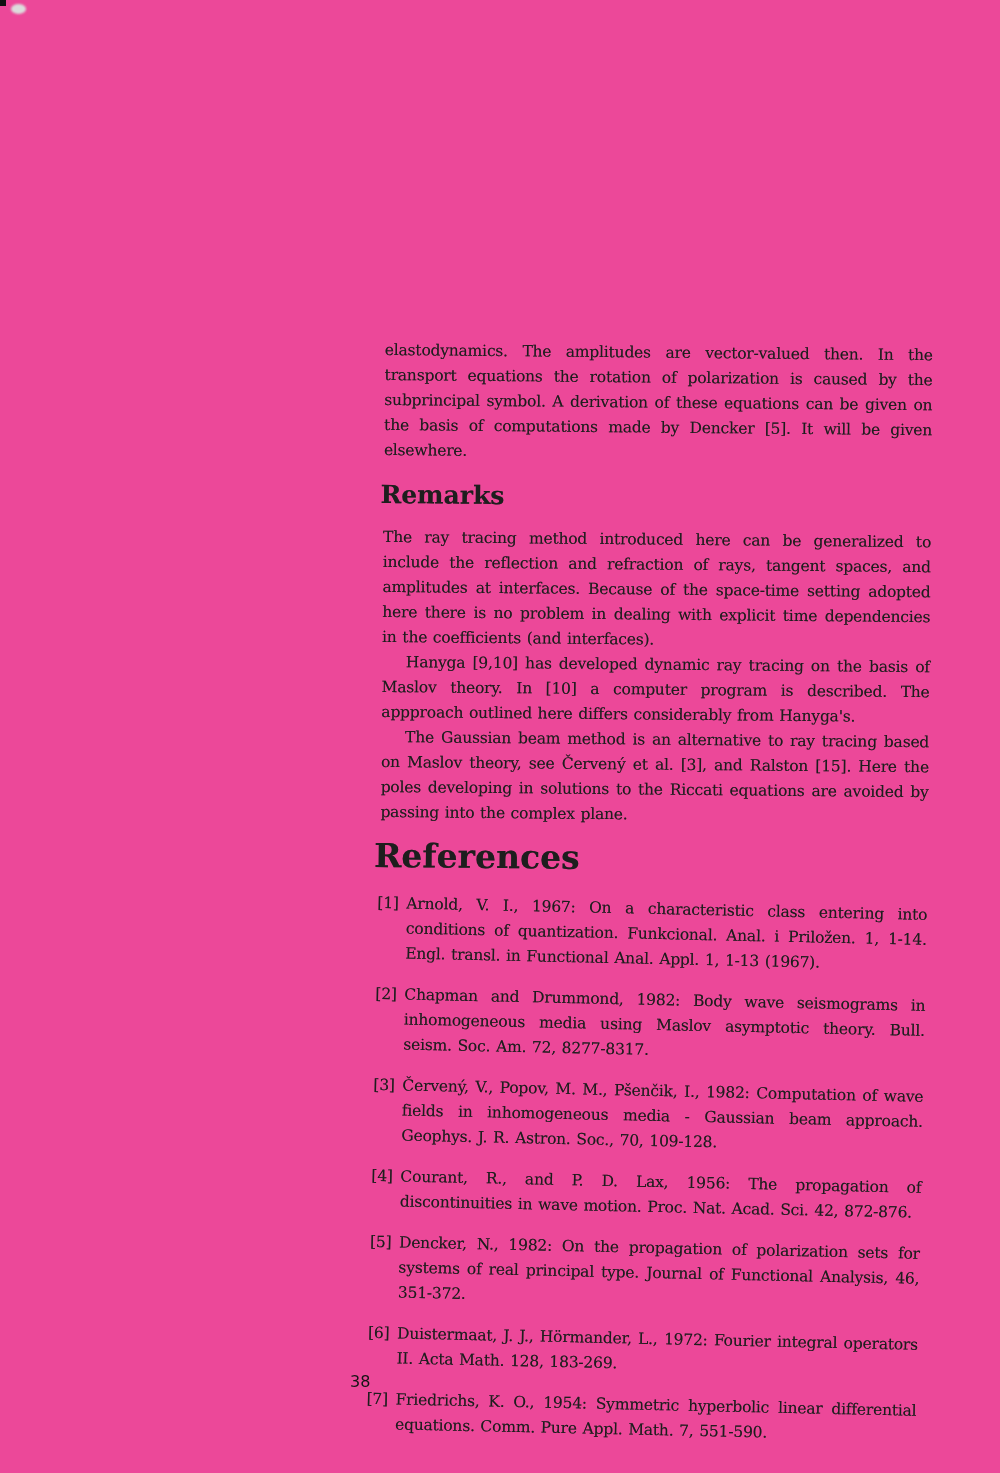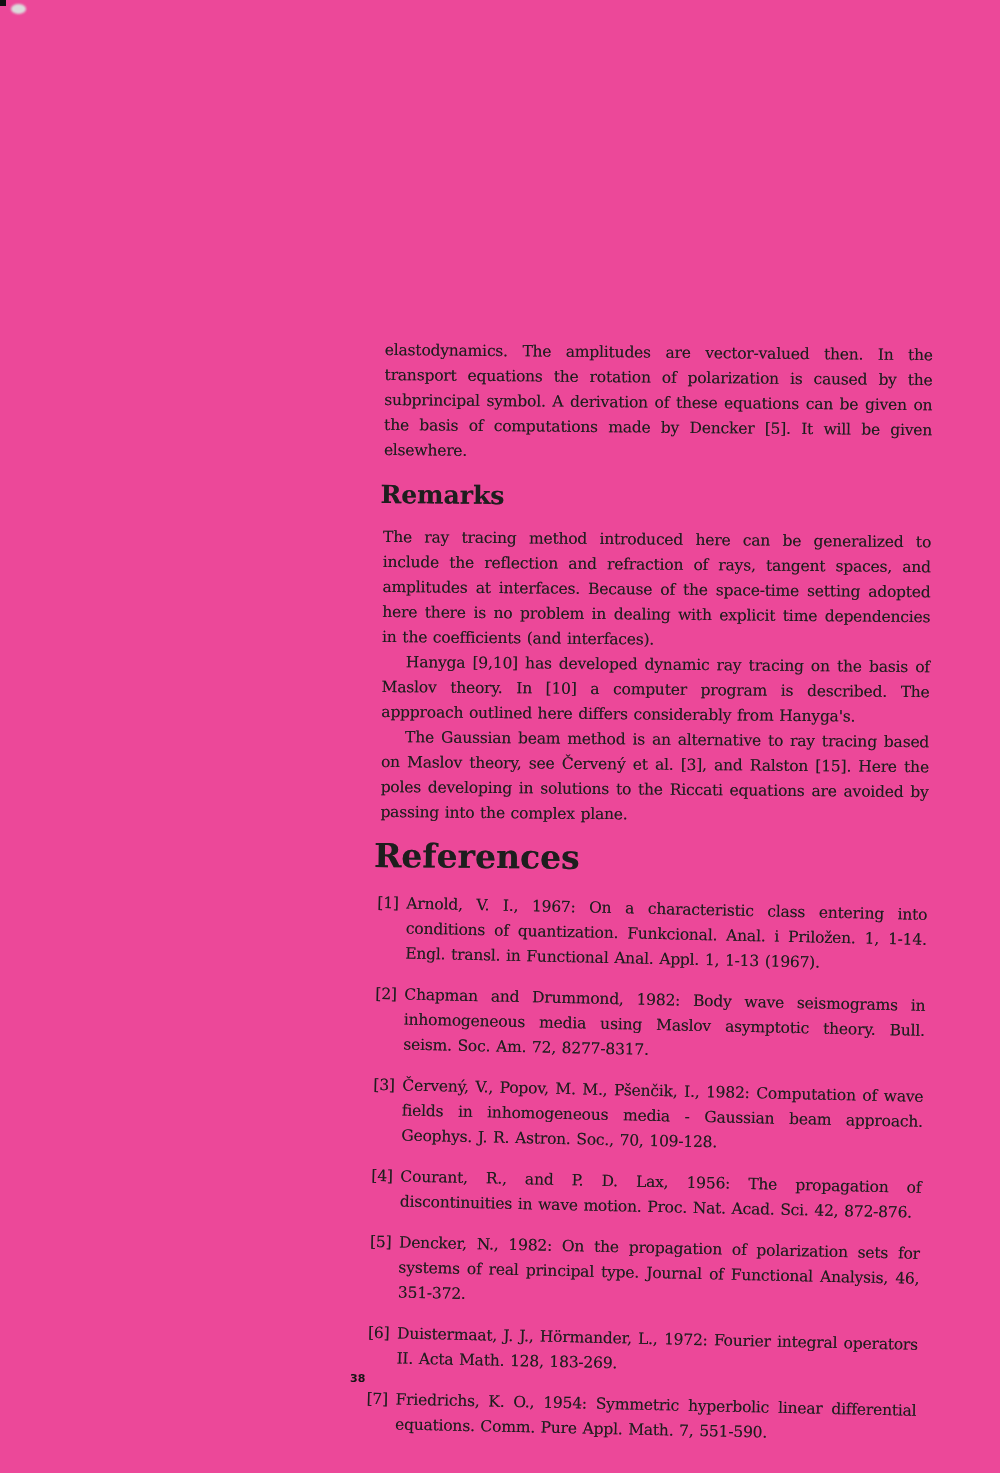--- a/index.html
+++ b/index.html
@@ -83,22 +83,22 @@
   .ref-label {
     position: absolute;
     left: -2px;
     top: 0;
   }
   .pagenum {
     position: absolute;
     left: 350px;
     top: 1372px;
     font-family: "DejaVu Sans", "Liberation Sans", sans-serif;
-    font-weight: bold;
-    font-size: 11px;
+    font-weight: normal;
+    font-size: 16px;
     color: #141414;
   }
 </style>
 </head>
 <body>
 
 <div class="page">
 
   <div class="artifact-1"></div>
   <div class="artifact-2"></div>

